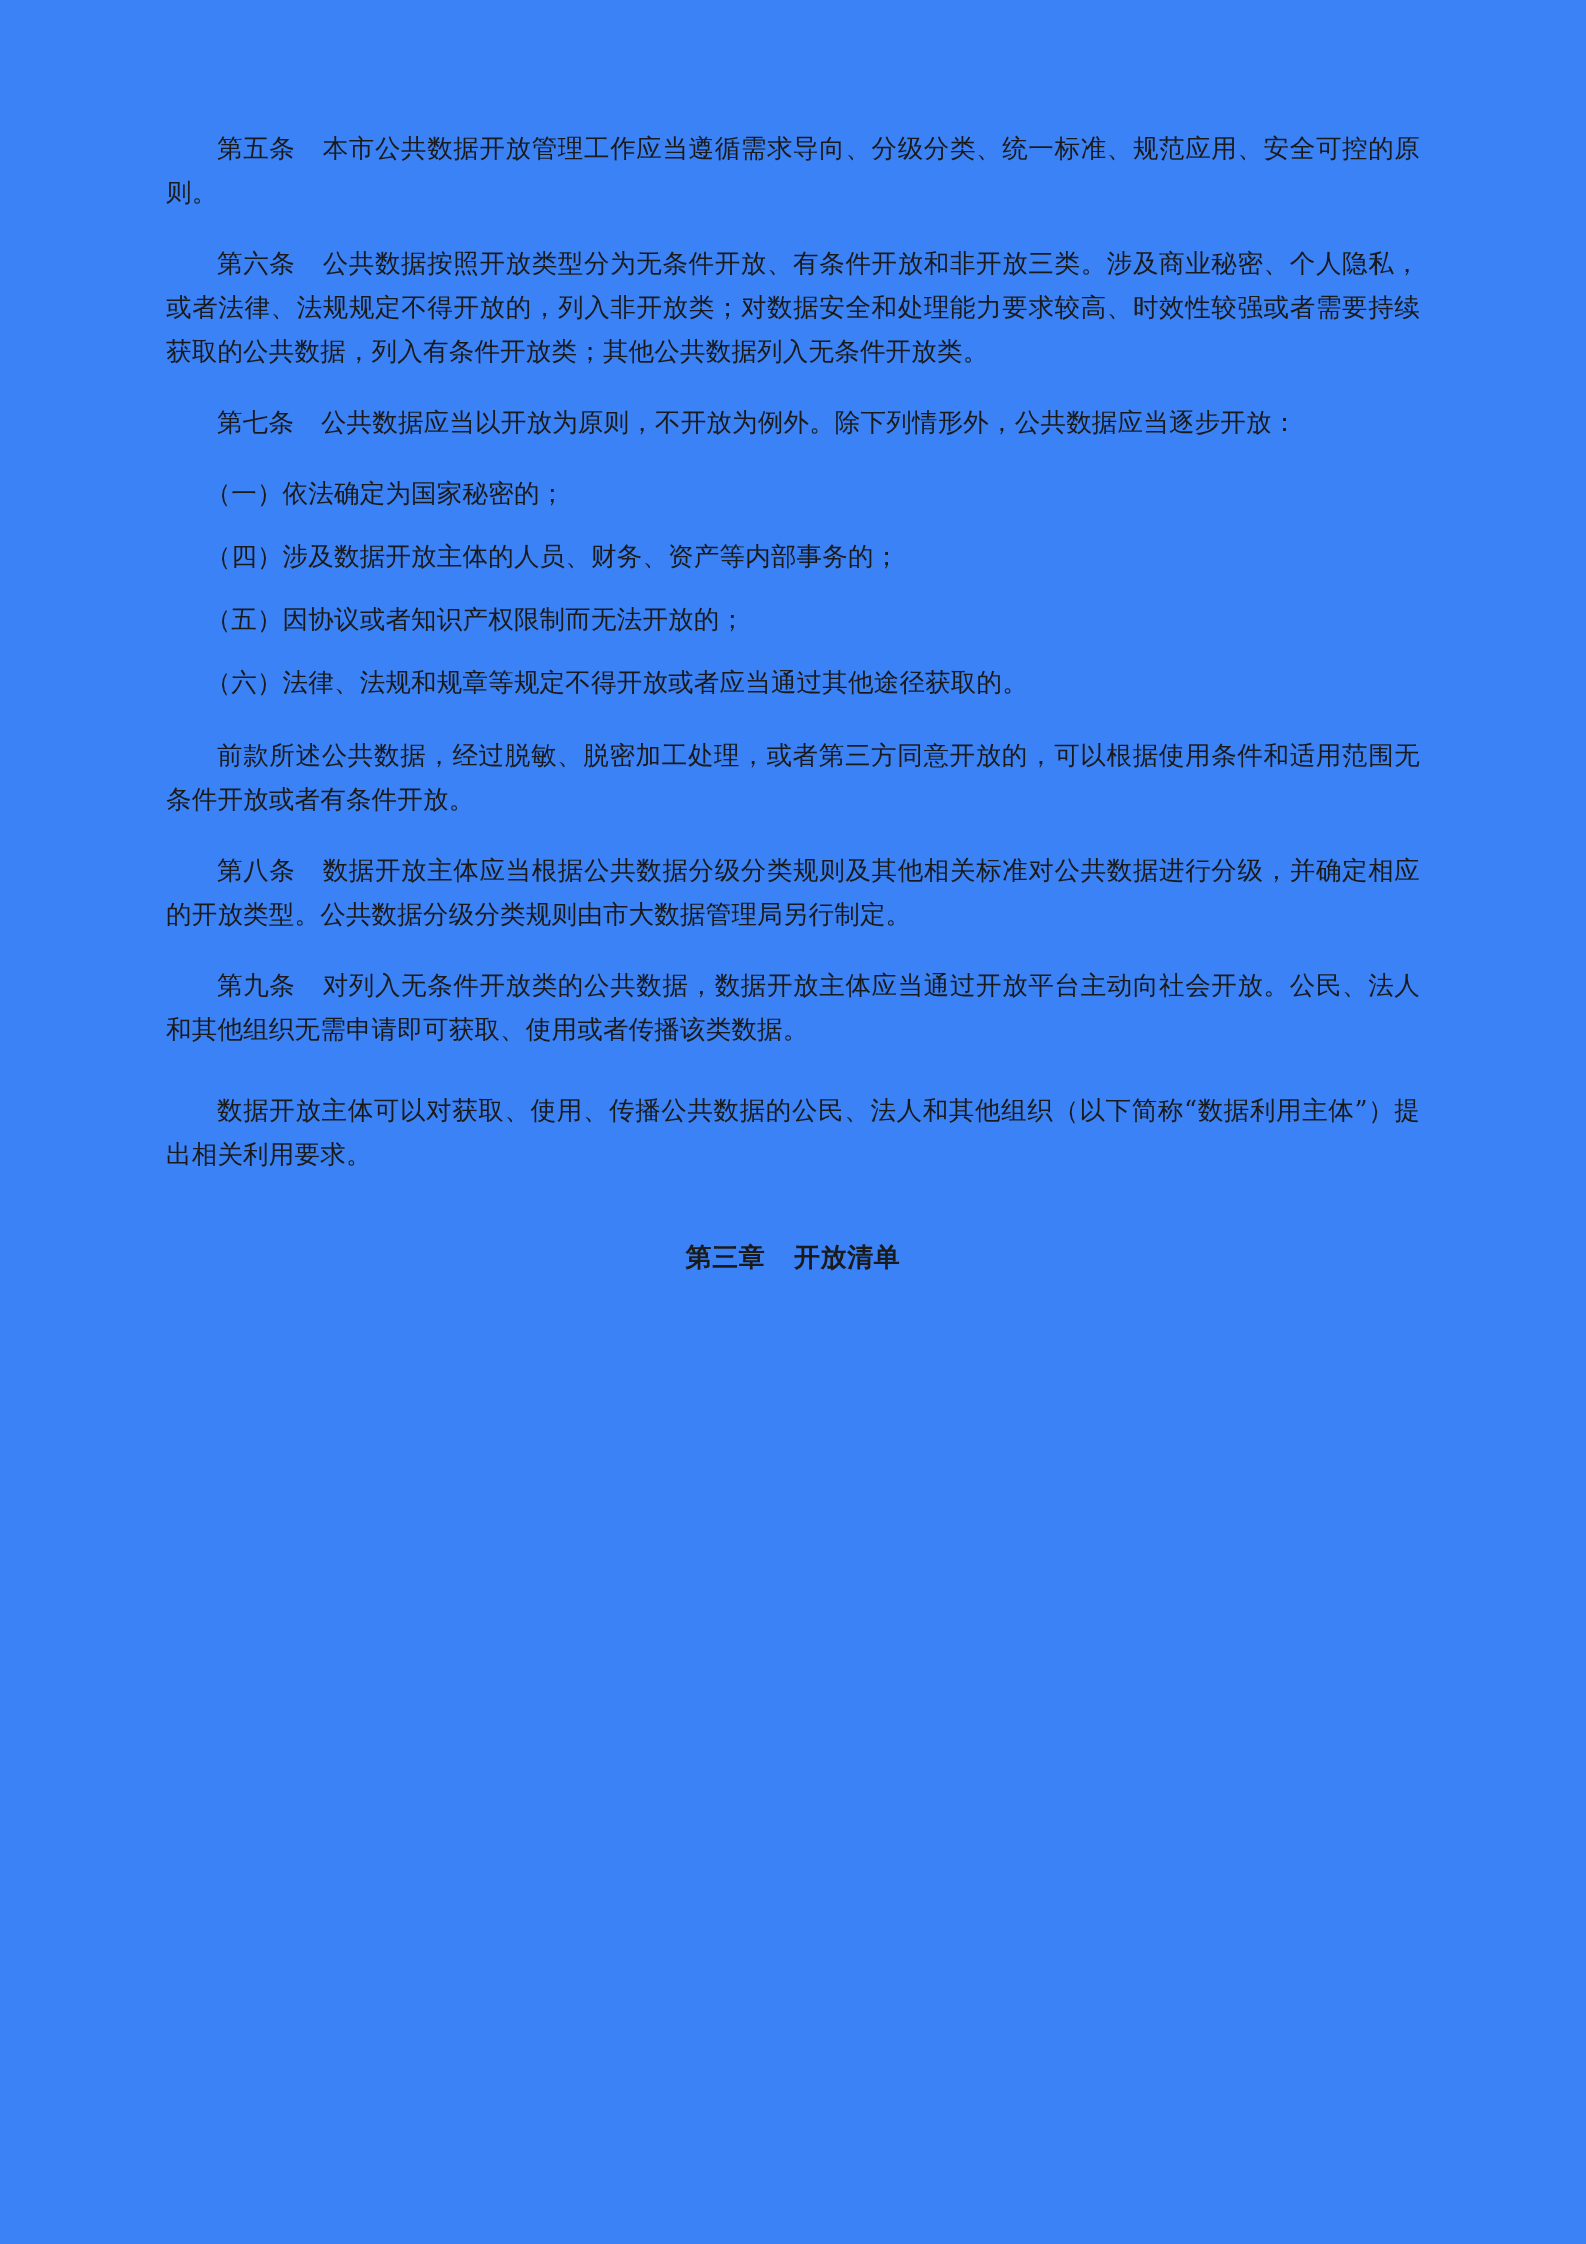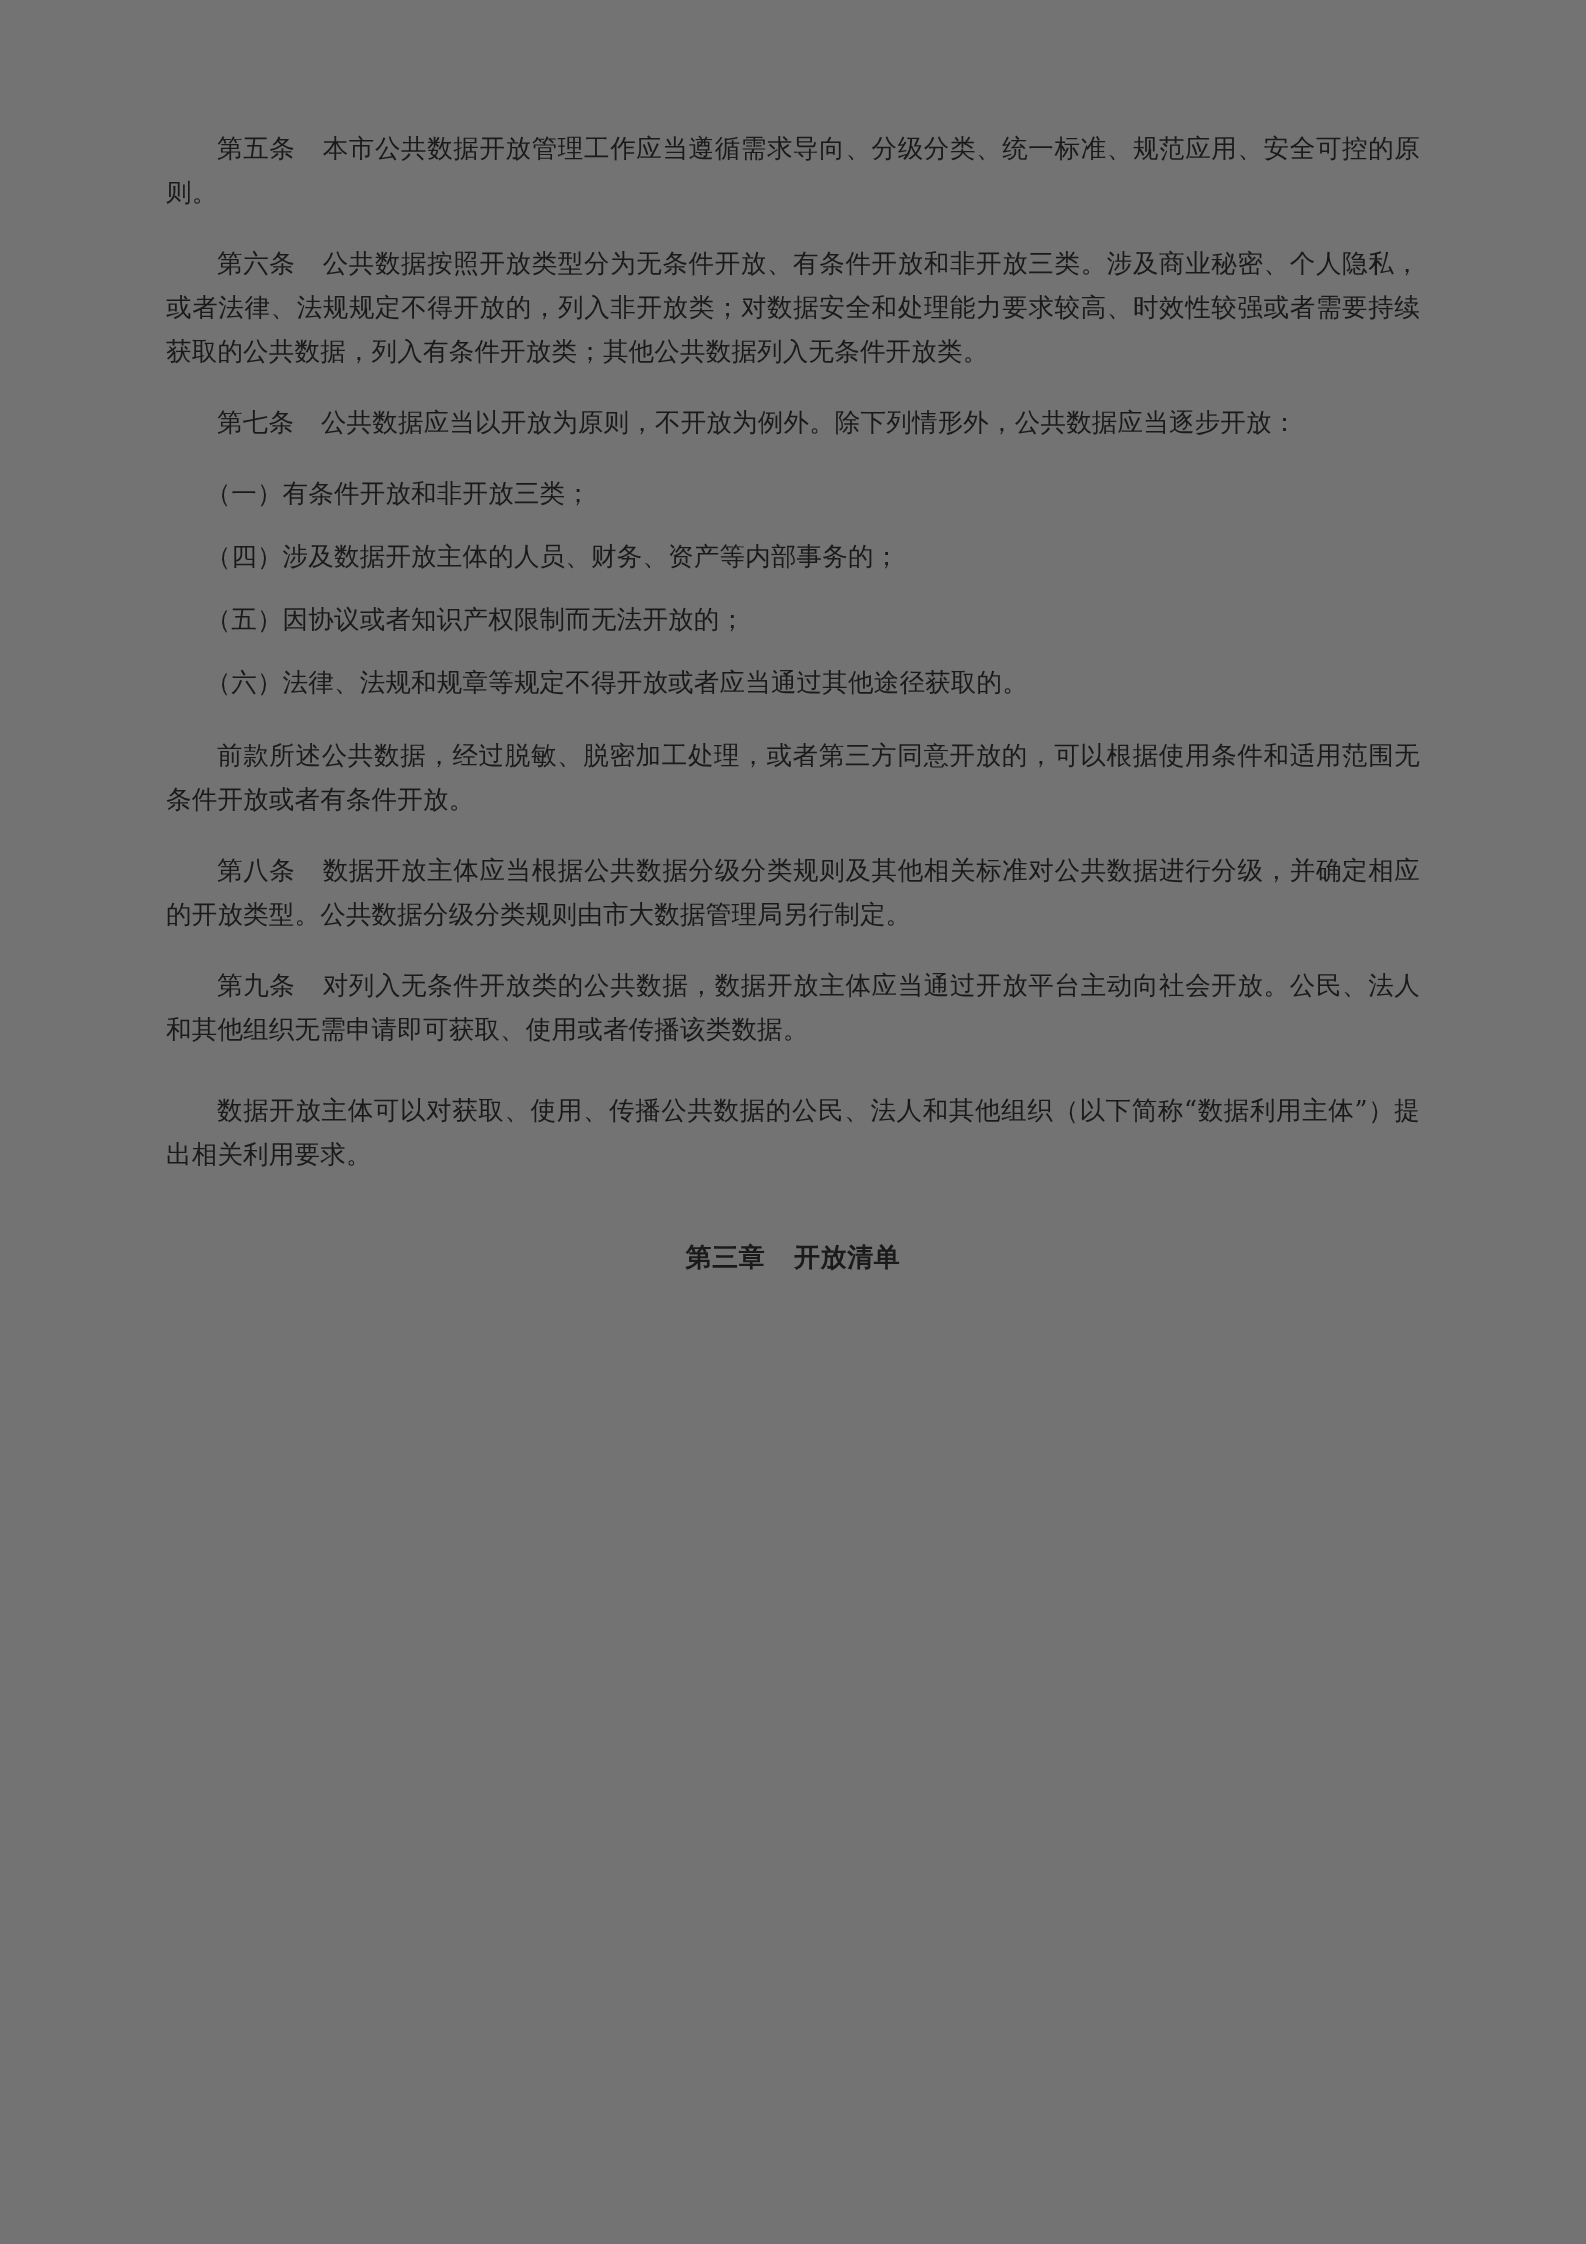--- a/index.html
+++ b/index.html
@@ -10,21 +10,21 @@
   }
   body {
     font-family: "DejaVu Serif", "Liberation Serif", serif;
     color: #1a1a1a;
   }
   .page {
     position: relative;
     width: 1586px;
     height: 2244px;
     margin: 0 auto;
-    background: #737373;
+    background: #3b82f6;
     overflow: hidden;
     box-sizing: border-box;
   }
   .content {
     position: absolute;
     left: 166px;
     top: 126px;
     width: 1254px;
   }
   
@@ -79,21 +79,21 @@
 
 
     <p class="para indent"><span class="art-no">第六条</span><span class="art-gap"></span><span>公共数据按照开放类型分为无条件开放、有条件开放和非开放三类。涉及商业秘密、个人隐私，或者法律、法规规定不得开放的，列入非开放类；对数据安全和处理能力要求较高、时效性较强或者需要持续获取的公共数据，列入有条件开放类；其他公共数据列入无条件开放类。</span></p>
 
     <div class="spacer-s"></div>
 
     <p class="para indent"><span class="art-no">第七条</span><span class="art-gap"></span><span>公共数据应当以开放为原则，不开放为例外。除下列情形外，公共数据应当逐步开放：</span></p>
 
     <div class="spacer-s"></div>
 
-    <p class="para item">（一）有条件开放和非开放三类；</p>
+    <p class="para item">（一）依法确定为国家秘密的；</p>
     <p class="para item">（四）涉及数据开放主体的人员、财务、资产等内部事务的；</p>
     <p class="para item">（五）因协议或者知识产权限制而无法开放的；</p>
     <p class="para item">（六）法律、法规和规章等规定不得开放或者应当通过其他途径获取的。</p>
 
     <div class="spacer-s"></div>
 
     <p class="para indent">前款所述公共数据，经过脱敏、脱密加工处理，或者第三方同意开放的，可以根据使用条件和适用范围无条件开放或者有条件开放。</p>
 
     <div class="spacer-s"></div>
 

